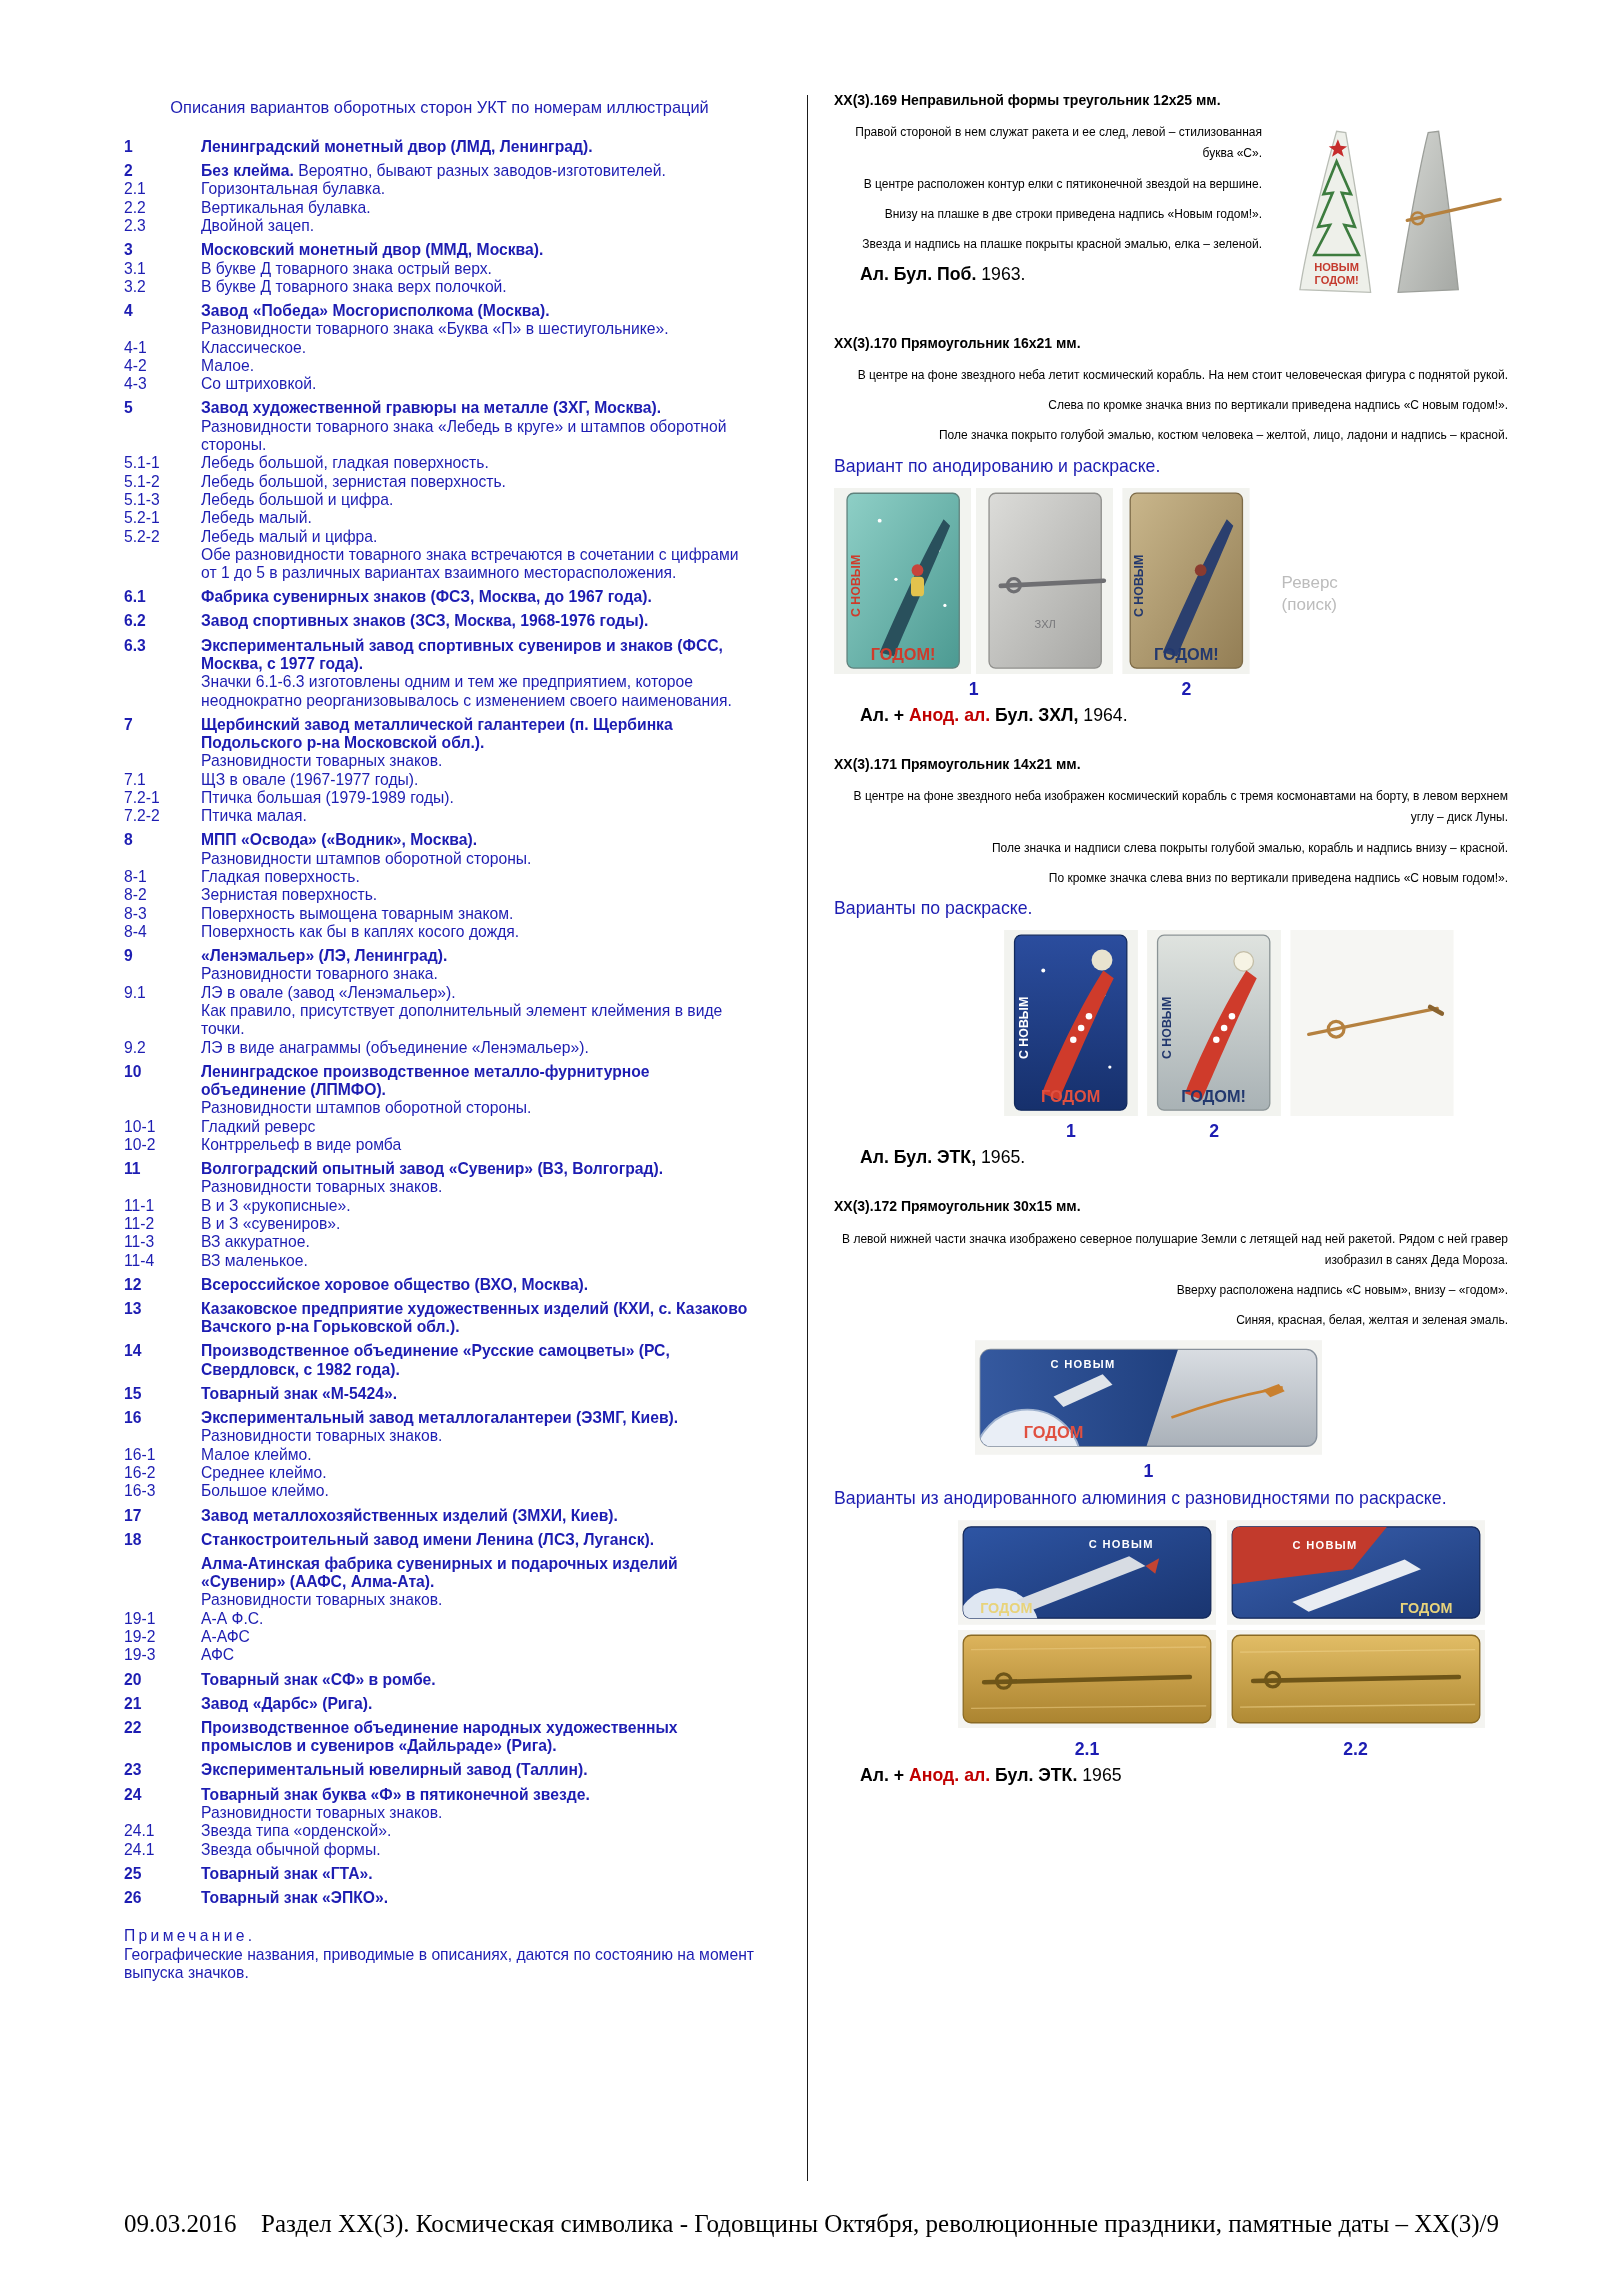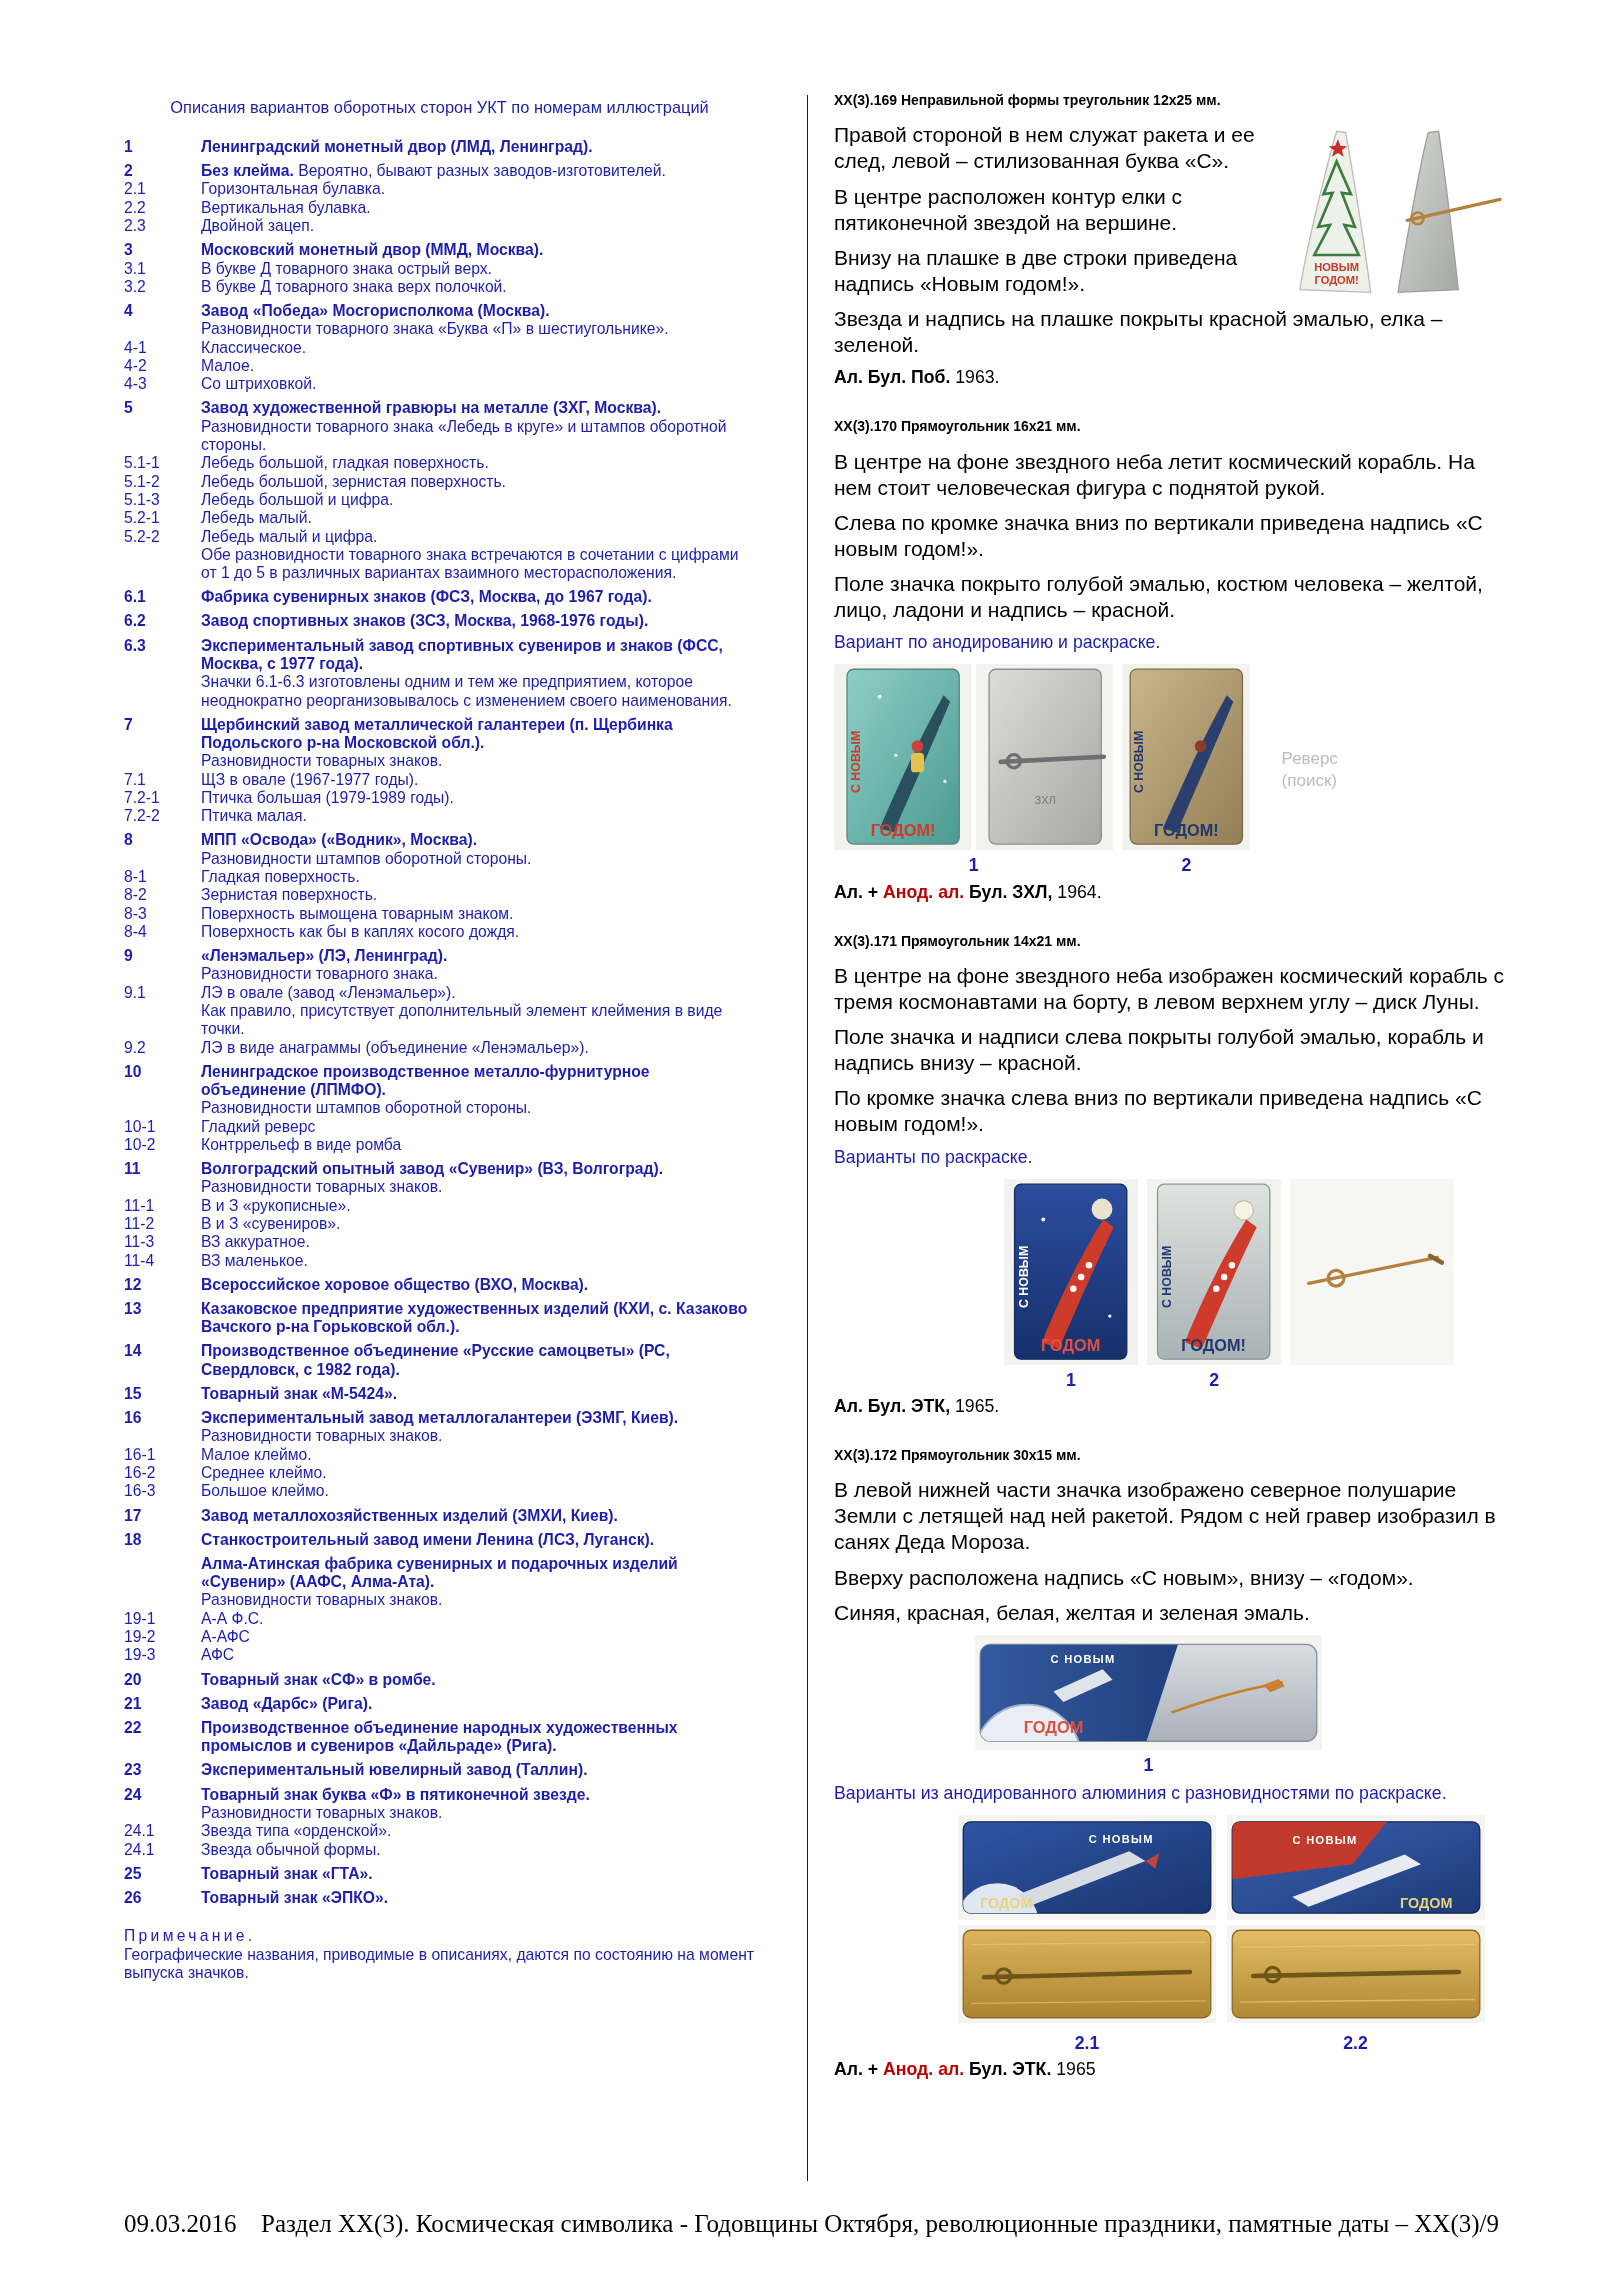--- a/index.html
+++ b/index.html
@@ -18,23 +18,23 @@
   .lrow.main .lnum { font-weight:bold; }
   .ltxt { flex:1; }
   .ltxt b { font-weight:bold; }
   .note-head { margin-top:19.6px; font-size:15.7px; letter-spacing:3.3px; }
   .note-text { font-size:15.7px; line-height:18.3px; margin-top:1.3px; }
 
   
   .right-col { position:absolute; left:834px; top:92px; width:674px; color:#000; }
   .entry { margin-bottom:30px; }
   .entry h2 { font-size:14px; font-weight:bold; margin-bottom:14.4px; }
-  .entry p.body { font-size:21px; line-height:26px; margin-bottom:9.2px; }
+  .entry p.body { font-size:12px; line-height:21px; margin-bottom:9.2px;text-align:right; }
   .vnote { color:#1d1db2; font-size:17.7px; line-height:21.6px; margin-bottom:10.5px; }
-  .credit { font-size:17.7px; margin-top:5.2px; }
+  .credit { font-size:17.7px; margin-top:5.2px;margin-left:26px; }
   .credit .b { font-weight:bold; }
   .credit .red { color:#c00000; font-weight:bold;text-align:center; }
   .clearfix::after { content:""; display:block; clear:both; }
 
   .fig169 { float:right; width:229px; margin:0 0 5.2px 17px; }
   .figrow { display:flex; align-items:flex-start; gap:9.2px; margin:5.2px 0 3.9px; }
   .figrow.indent { padding-left:170px; }
   .figgroup { display:flex; flex-direction:column; align-items:center; }
   .ph-pair { display:flex; gap:5.2px; }
   .figlabel { color:#1d1db2; font-weight:bold; font-size:17.7px; margin-top:5.2px; }

